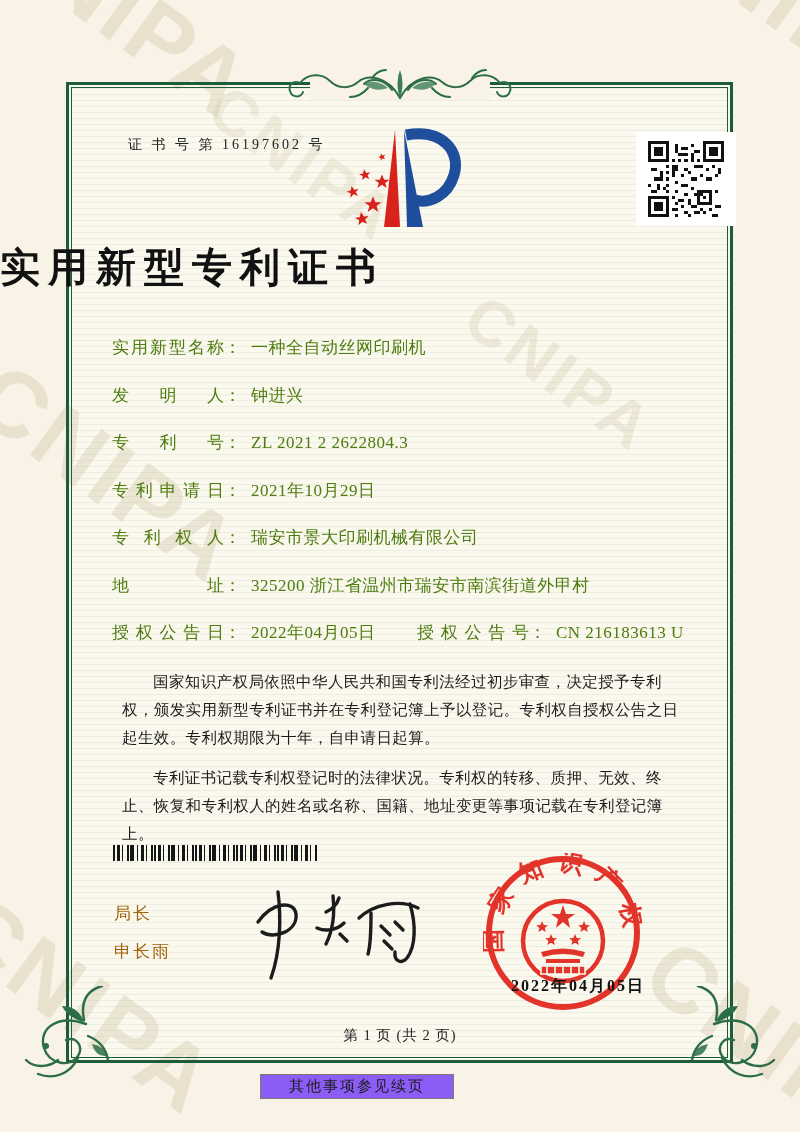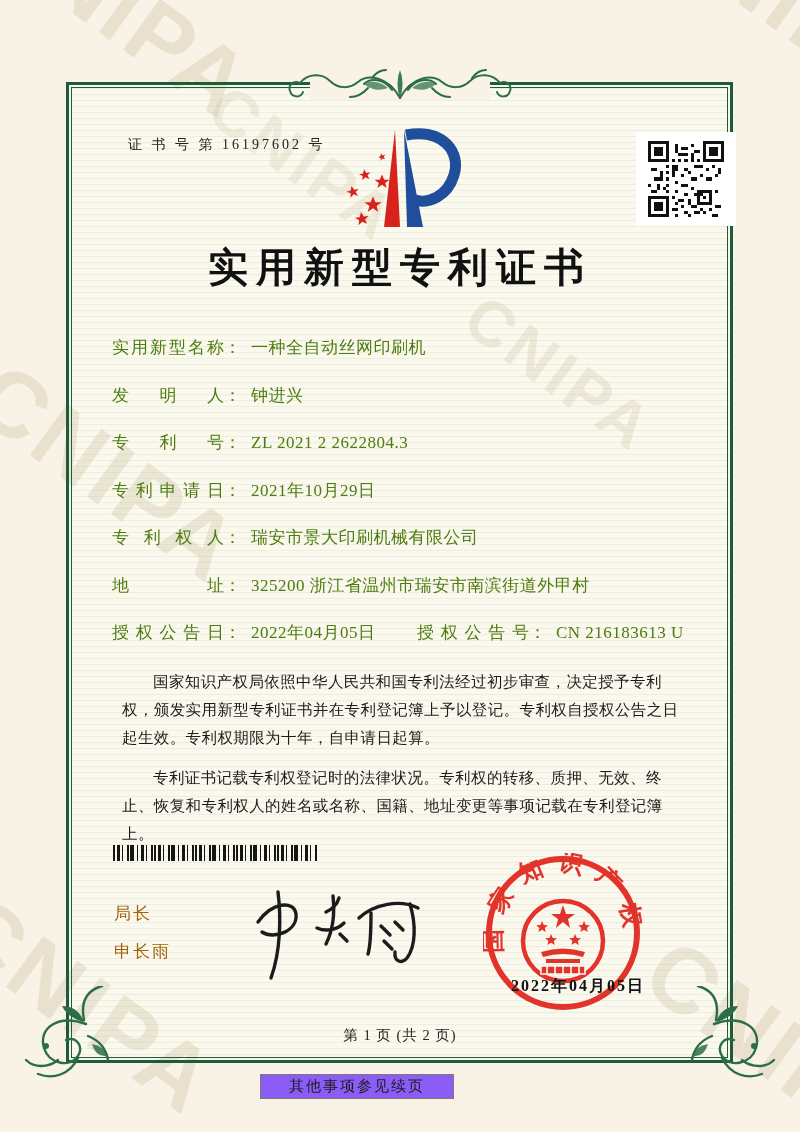--- a/index.html
+++ b/index.html
@@ -52,21 +52,21 @@
     position:absolute;left:128px;top:136px;
     font-size:14px;letter-spacing:3px;color:#222;
   }
   .logo{position:absolute;left:332px;top:126px;}
   .qr-box{
     position:absolute;left:636px;top:132px;width:100px;height:94px;
     background:#fff;display:flex;align-items:center;justify-content:center;
   }
   .title{
     position:absolute;left:0;top:240px;width:800px;
-    text-align:center;font-size:40px;font-weight:bold;
+    text-align:left;font-size:40px;font-weight:bold;
     letter-spacing:8px;color:#111;
   }
   .fields{position:absolute;left:112px;top:334px;width:586px;}
   .f-row{position:relative;line-height:27px;margin-bottom:20.5px;font-size:17px;color:#4d7c0f;}
   .fl{display:inline-block;width:112px;text-align:justify;text-align-last:justify;vertical-align:top;}
   .colon{display:inline-block;margin-right:10px;}
   .fv{letter-spacing:0.5px;}
   .grant2{position:absolute;left:305px;top:0;}
   .paras{position:absolute;left:110px;top:656px;width:584px;}
   .paras p{margin:12px;text-indent:2em;font-size:15.5px;line-height:28px;color:#1c1c1c;letter-spacing:0.4px;}

